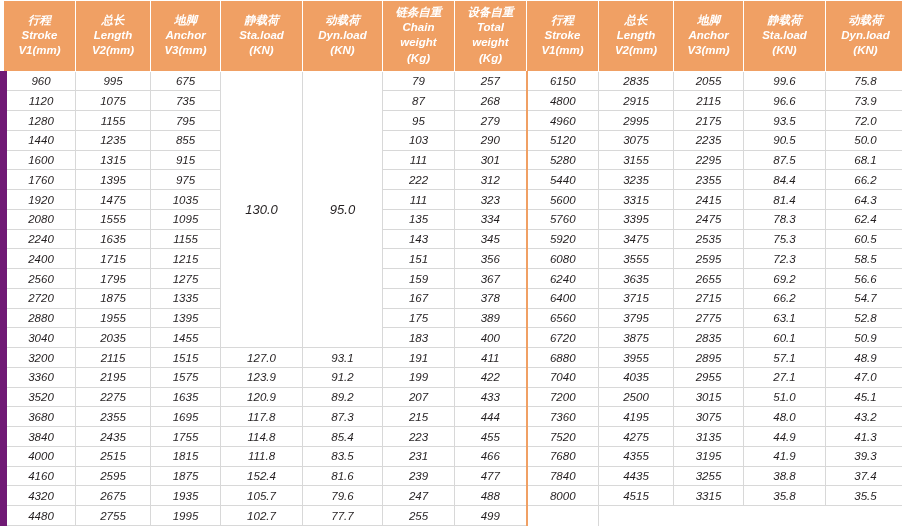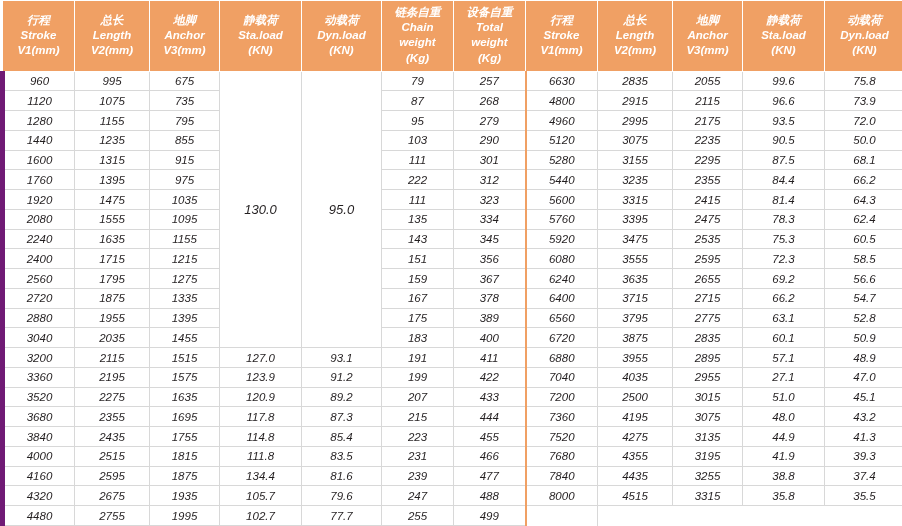--- a/index.html
+++ b/index.html
@@ -47,21 +47,21 @@
     font-size: 11.5px;
     color: #231f20;
     text-align: center;
     vertical-align: middle;
     height: 18px;
     padding: 0;
     border-bottom: 1px solid #d8d8d8;
     border-right: 1px solid #d8d8d8;
   }
   #spec-table td.first-col {
-    border-left: 5px solid #701a75;
+    border-left: 7px solid #701a75;
   }
   #spec-table tbody tr:first-child td {
     border-top: 1px solid #d8d8d8;
   }
   #spec-table td.merged {
     vertical-align: middle;
     font-size: 13px;
   }
   #spec-table td.gap {
     border-left: 2px solid #f0a064;
@@ -161,21 +161,21 @@
   </thead>
   <tbody>
       <tr>
         <td class="first-col">960</td>
         <td>995</td>
         <td>675</td>
         <td class="merged" rowspan="14">130.0</td>
         <td class="merged" rowspan="14">95.0</td>
         <td>79</td>
         <td>257</td>
-        <td class="gap">6630</td>
+        <td class="gap">6150</td>
         <td>2835</td>
         <td>2055</td>
         <td>99.6</td>
         <td>75.8</td>
       </tr>
       <tr>
         <td class="first-col">1120</td>
         <td>1075</td>
         <td>735</td>
         <td>87</td>
@@ -411,21 +411,21 @@
         <td class="gap">7680</td>
         <td>4355</td>
         <td>3195</td>
         <td>41.9</td>
         <td>39.3</td>
       </tr>
       <tr>
         <td class="first-col">4160</td>
         <td>2595</td>
         <td>1875</td>
-        <td>134.4</td>
+        <td>152.4</td>
         <td>81.6</td>
         <td>239</td>
         <td>477</td>
         <td class="gap">7840</td>
         <td>4435</td>
         <td>3255</td>
         <td>38.8</td>
         <td>37.4</td>
       </tr>
       <tr>

